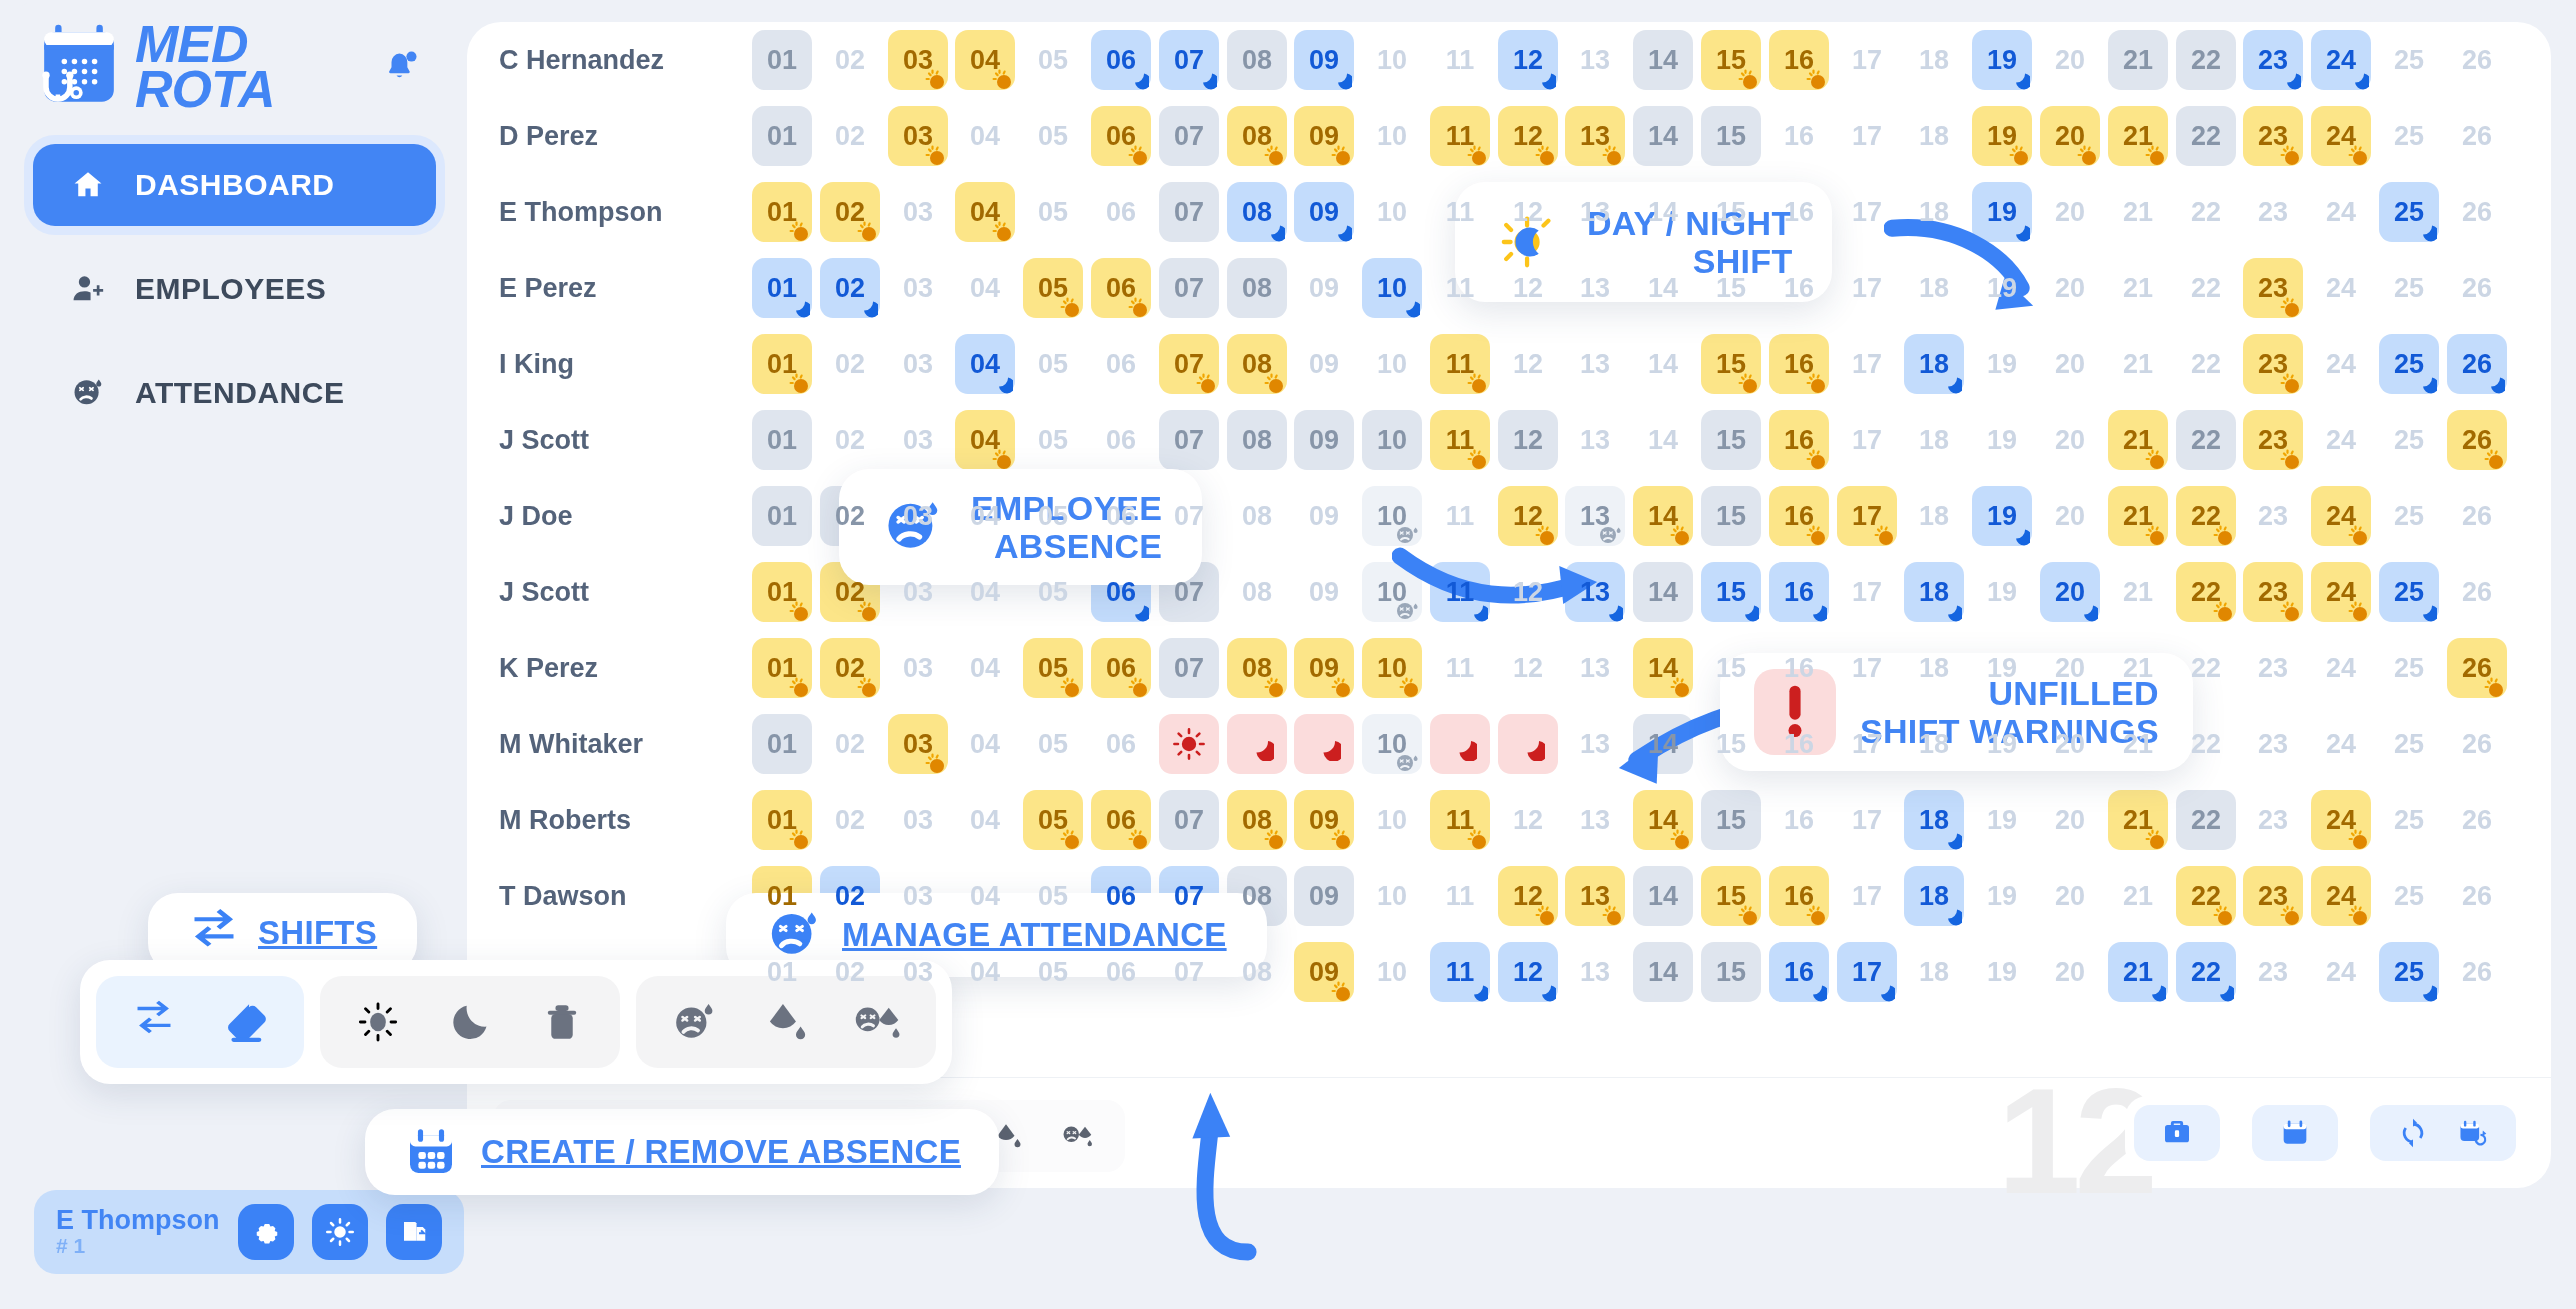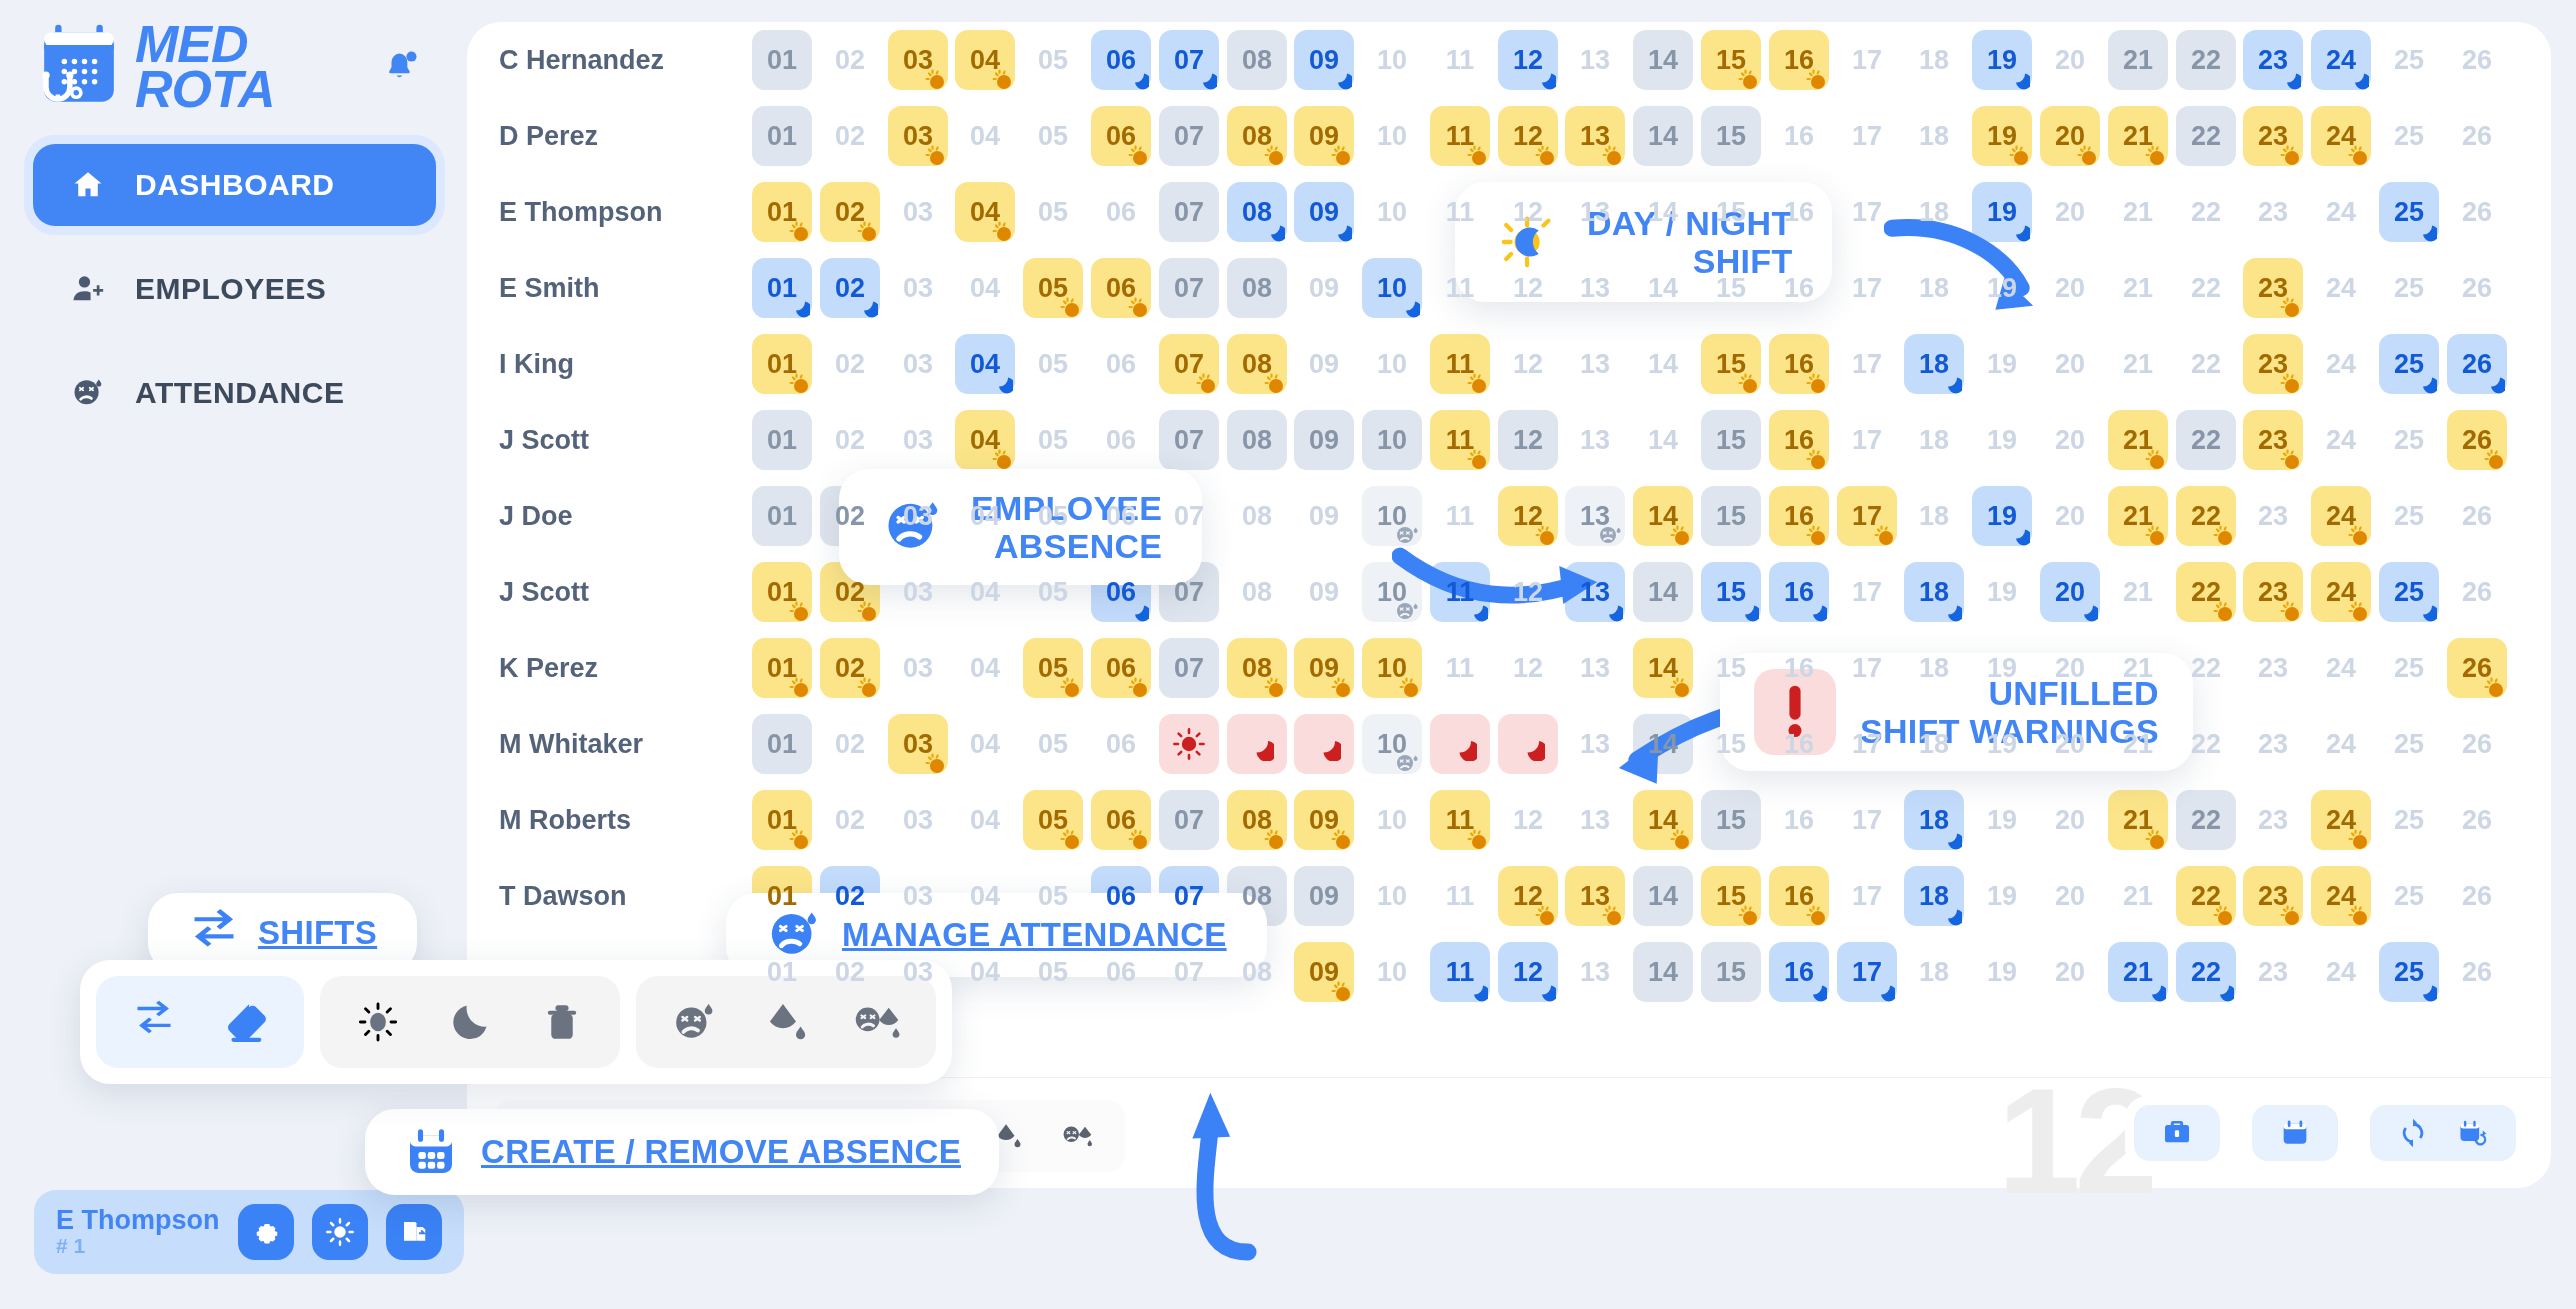--- a/index.html
+++ b/index.html
@@ -696,21 +696,21 @@
                   <path d="M21 9.5a8 8 0 1 1-9 9 8.6 8.6 0 0 0 9-9z" fill="#1565e0"></path>
                 </svg>
               </span>
             </div>
             <div class="cell c-empty" style="left: 1695px;">
               <span class="daynum">26</span>
             </div>
           </div>
         </div>
         <div class="row">
-          <div class="row-name">E Smith</div>
+          <div class="row-name">E Perez</div>
           <div class="cells">
             <div class="cell c-night" style="left: 0px;">
               <span class="daynum">01</span>
               <span class="badge">
                 <svg viewBox="0 0 26 26">
                   <path d="M21 9.5a8 8 0 1 1-9 9 8.6 8.6 0 0 0 9-9z" fill="#1565e0"></path>
                 </svg>
               </span>
             </div>
             <div class="cell c-night" style="left: 68px;">

